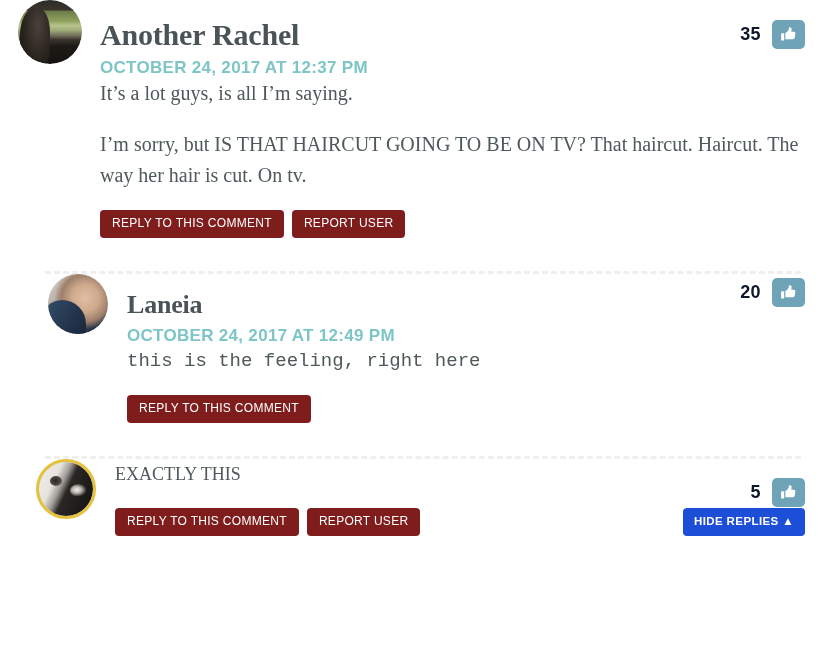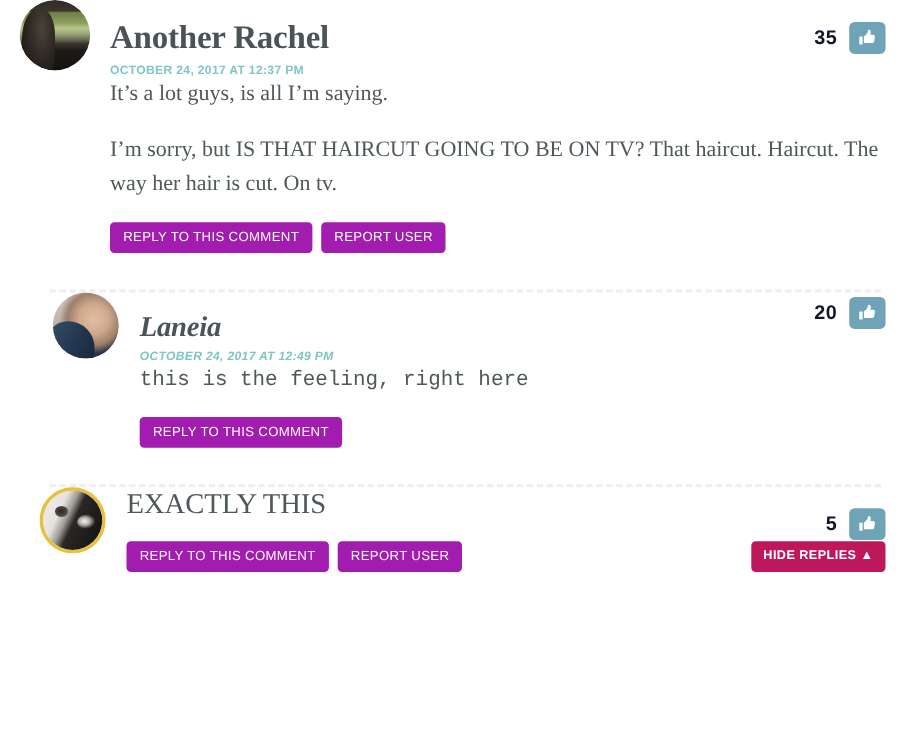--- a/index.html
+++ b/index.html
@@ -124,39 +124,39 @@
     background: radial-gradient(ellipse at 45% 45%, #2b2724 0%, #4a443e 50%, #8f8a84 100%);
     border-radius: 50%;
     z-index: 2;
   }
 
   
   .comment-head {
     min-height: 64px;
   }
   .depth-0 .comment-head { padding-left: 82px; }
-  .depth-1 .comment-head { padding-left: 79px; font-style: italic; }
+  .depth-1 .comment-head { padding-left: 79px; }
   .depth-2 .comment-head { padding-left: 79px; }
 
   .author {
     margin: 0;
     font-family: "Liberation Serif", serif;
     font-weight: bold;
     color: #4a5356;
     letter-spacing: -0.2px;
   }
   .depth-0 .author { font-size: 30px; line-height: 34px; padding-top: 18px; }
   .depth-1 .author { font-size: 26px; line-height: 30px; padding-top: 16px; }
   .depth-2 .author { font-size: 26px; line-height: 30px; padding-top: 16px; }
 
   .timestamp {
     display: block;
     margin-top: 6px;
     font-family: "Liberation Sans", sans-serif;
-    font-size: 11px;
+    font-size: 17px;
     font-weight: bold;
     letter-spacing: 0.3px;
     color: #7ec5c6;
     text-transform: uppercase;
   }
 
   
   .vote-box {
     position: absolute;
     right: 14px;
@@ -190,60 +190,60 @@
   }
   .like-btn svg { display: block; }
 
   
   .comment-body {
     font-family: "Liberation Serif", serif;
     color: #4f585b;
   }
   .depth-0 .comment-body { padding-left: 82px; font-size: 20px; line-height: 31px; }
   .depth-1 .comment-body { padding-left: 79px; font-size: 19px; line-height: 30px; font-family: Liberation Mono, monospace; }
-  .depth-2 .comment-body { padding-left: 79px; font-size: 26px; line-height: 30px; }
+  .depth-2 .comment-body { padding-left: 79px; font-size: 18px; line-height: 30px; }
 
   .comment-body p {
     margin: 0 0 20px 0;
   }
   .comment-body p:last-child { margin-bottom: 0; }
 
   
   .actions {
     display: flex;
     gap: 8px;
     align-items: center;
   }
   .depth-0 .actions { padding-left: 82px; margin-top: 19px; }
   .depth-1 .actions { padding-left: 79px; margin-top: 19px; }
   .depth-2 .actions { padding-left: 79px; margin-top: 19px; }
 
   .action-btn {
     border: 0;
     border-radius: 4px;
-    background: #a21caf;
+    background: #7f1d1d;
     color: #ffffff;
     font-family: "Liberation Sans", sans-serif;
     font-size: 12px;
     font-weight: normal;
     letter-spacing: 0.3px;
     text-transform: uppercase;
     padding: 7px 12px 8px 12px;
     cursor: pointer;
     line-height: 13px;
     white-space: nowrap;
   }
 
   .hide-replies-btn {
     position: absolute;
     right: 14px;
     bottom: 0;
     border: 0;
     border-radius: 4px;
-    background: #be185d;
+    background: #1d4ed8;
     color: #ffffff;
     font-family: "Liberation Sans", sans-serif;
     font-size: 11.5px;
     font-weight: bold;
     letter-spacing: 0.4px;
     text-transform: uppercase;
     padding: 7px 11px 8px 11px;
     cursor: pointer;
     line-height: 13px;
     white-space: nowrap;

